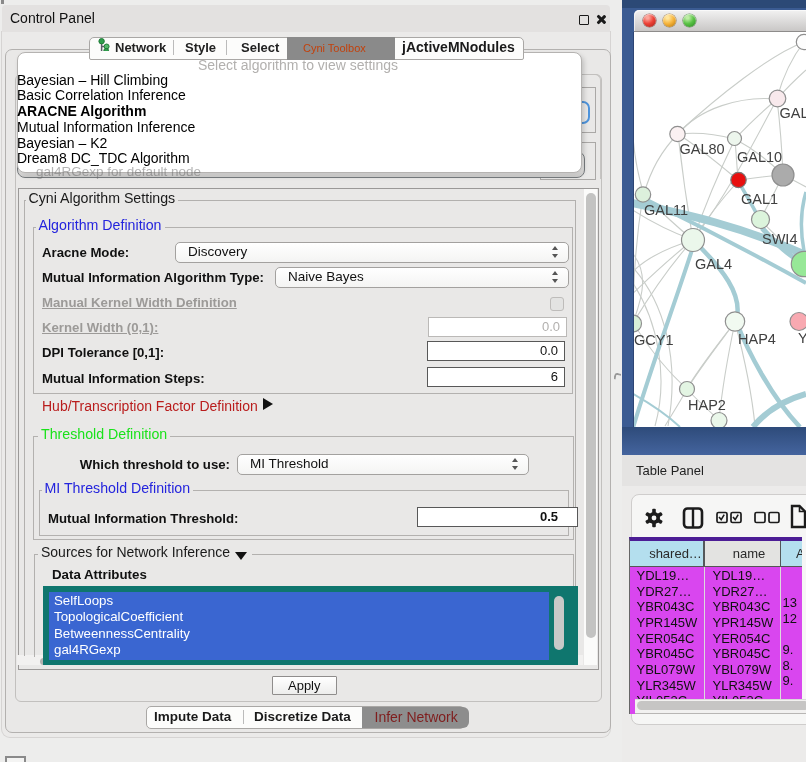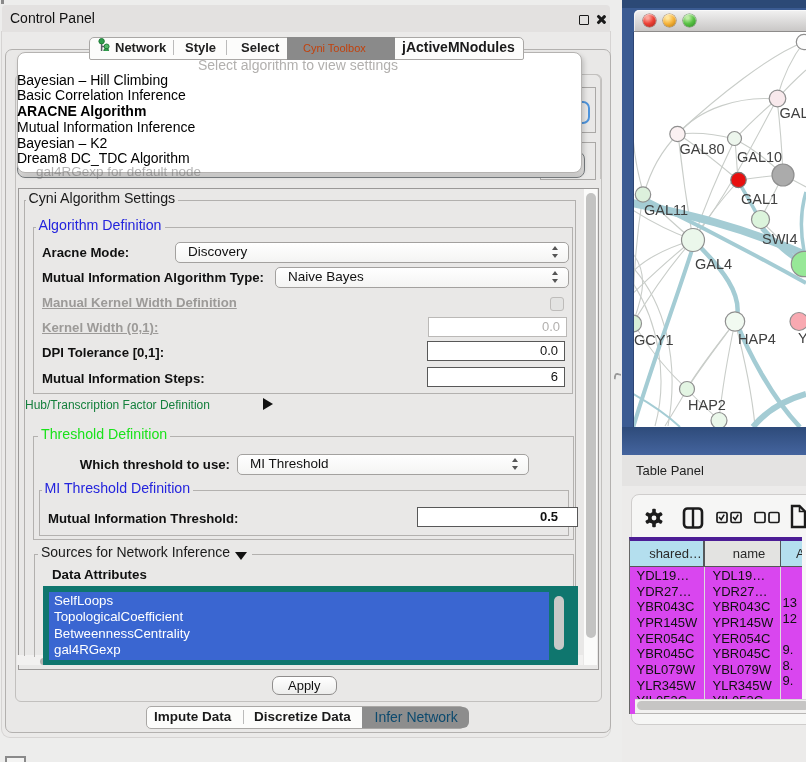--- a/index.html
+++ b/index.html
@@ -234,21 +234,21 @@
     </div>
 <div class="glbl" style="left:42px;top:295px;">Manual Kernel Width Definition</div>
 <div class="abs" style="left:550px;top:297px;width:12px;height:12px;background:#e3e3e2;border:1px solid #bebcba;border-radius:3px;"></div>
 <div class="glbl" style="left:42px;top:320px;">Kernel Width (0,1):</div>
 <div class="field" style="left:428px;top:317px;width:131px;height:18px;border:1px solid #bbb9b7;color:#b2b0ae;padding-right:6px;line-height:18px;">0.0</div>
 <div class="lbl" style="left:42px;top:345px;">DPI Tolerance [0,1]:</div>
 <div class="field" style="left:427px;top:341px;width:130px;height:18px;border:1.3px solid #585858;color:#111;padding-right:6px;line-height:18.5px;">0.0</div>
 <div class="lbl" style="left:42px;top:371px;">Mutual Information Steps:</div>
 <div class="field" style="left:427px;top:367px;width:130px;height:18px;border:1.3px solid #585858;color:#111;padding-right:6px;line-height:18.5px;">6</div>
 
-<div class="abs" style="left:25px;top:397.5px;font-size:12px;color:#15803d;">Hub/Transcription Factor Definition</div>
+<div class="abs" style="left:42px;top:397.5px;font-size:14px;color:#b91c1c;">Hub/Transcription Factor Definition</div>
 <div class="abs" style="left:263px;top:398px;width:0;height:0;border-top:6.5px solid transparent;border-bottom:6.5px solid transparent;border-left:10.5px solid #111;"></div>
 
 <div class="tbox" style="left:32.5px;top:435.5px;width:539px;height:102px;"></div>
 <div class="tlab" style="left:38px;top:426.5px;color:#1ae21a;">Threshold Definition</div>
 <div class="lbl" style="left:60px;top:457px;width:170px;text-align:right;">Which threshold to use:</div>
 <div class="combo" style="left:237px;top:453.5px;width:290px;height:19px;">
       <span class="ct">MI Threshold</span>
       <span class="spin"></span>
     </div>
 <div class="tbox" style="left:39px;top:490px;width:527.5px;height:44px;"></div>
@@ -260,27 +260,27 @@
 <div class="tlab" style="left:38px;top:545px;color:#1a1a1a;font-size:14px;">Sources for Network Inference</div>
 <div class="abs" style="left:230px;top:552px;width:22px;height:4px;background:#e9e8e7;"></div>
     <div class="abs" style="left:234.5px;top:551.5px;width:0;height:0;border-left:6.75px solid transparent;border-right:6.75px solid transparent;border-top:8px solid #111;"></div>
 <div class="lbl" style="left:36px;top:567px;font-size:13.3px;padding-left:16px;">Data Attributes</div>
 <div class="abs" style="left:43px;top:586px;width:525px;height:69px;border:5px solid #0f766e;background:#0f766e;overflow:hidden;">
  <div class="abs" style="left:1px;top:1px;width:500px;height:80px;background:#3a66d1;"></div>
  <div class="abs" style="left:6px;top:2px;font-size:13.3px;color:#fff;line-height:16.4px;">SelfLoops<br>TopologicalCoefficient<br>BetweennessCentrality<br>gal4RGexp</div>
  <div class="abs" style="left:506px;top:5px;width:10px;height:54px;background:#c9c9c8;border-radius:5px;"></div>
 </div>
 
-<div class="abs" style="left:271.5px;top:675.5px;width:63.5px;height:17.5px;background:linear-gradient(#ffffff,#ededec);border:1px solid #8f8d8c;border-radius:7px;font-size:13px;color:#111;text-align:center;line-height:17.5px;">Apply</div>
+<div class="abs" style="left:271.5px;top:675.5px;width:63.5px;height:17.5px;background:linear-gradient(#ffffff,#ededec);border:1px solid #8f8d8c;border-radius:1px;font-size:13px;color:#111;text-align:center;line-height:17.5px;">Apply</div>
 <div class="abs" style="left:145.5px;top:706px;width:317px;height:20.5px;background:#fcfcfb;border:1px solid #a9a7a5;border-radius:5px;"></div>
 <div class="abs" style="left:361.5px;top:706.5px;width:107px;height:21.5px;background:#8d8d8d;border-radius:0 6px 6px 0;"></div>
 <div class="abs b" style="left:154px;top:706px;height:21px;line-height:21px;font-size:13.5px;color:#1a1a1a;">Impute Data</div>
 <div class="abs" style="left:242.5px;top:709.5px;width:1px;height:14px;background:#bbb;"></div>
 <div class="abs b" style="left:254px;top:706px;height:21px;line-height:21px;font-size:13.5px;color:#1a1a1a;">Discretize Data</div>
-<div class="abs" style="left:374.5px;top:706.5px;height:21.5px;line-height:21.5px;font-size:14px;color:#0c4a6e;">Infer Network</div>
+<div class="abs" style="left:374.5px;top:706.5px;height:21.5px;line-height:21.5px;font-size:14px;color:#7f1d1d;">Infer Network</div>
 
 <div class="abs" style="left:16.5px;top:52px;width:563px;height:118.5px;background:#fff;border:1px solid #b5b3b1;border-radius:8px;box-shadow:2px 3px 5px rgba(0,0,0,.18);"></div>
 <div class="abs" style="left:16.5px;top:57px;width:563px;text-align:center;font-size:14px;color:#b2b0ae;">Select algorithm to view settings</div>
 <div class="abs" style="left:17px;top:72.5px;font-size:14px;color:#000;line-height:15.75px;white-space:nowrap;">Bayesian – Hill Climbing<br>Basic Correlation Inference<br><span class="b">ARACNE Algorithm</span><br>Mutual Information Inference<br>Bayesian – K2<br>Dream8 DC_TDC Algorithm</div>
 <div class="abs" style="left:36px;top:163.5px;font-size:13.5px;color:rgba(105,105,105,0.5);">gal4RGexp for default node</div>
 
 <div class="abs" style="left:614px;top:373px;width:5px;height:5px;border-top:2px solid #999;border-left:2px solid #999;border-radius:3px 0 0 0;transform:rotate(10deg);"></div>
 <div class="abs" style="left:5px;top:756px;width:17px;height:12px;border:2px solid #8a8a8a;background:#f4f4f3;"></div>
 </div>
 

